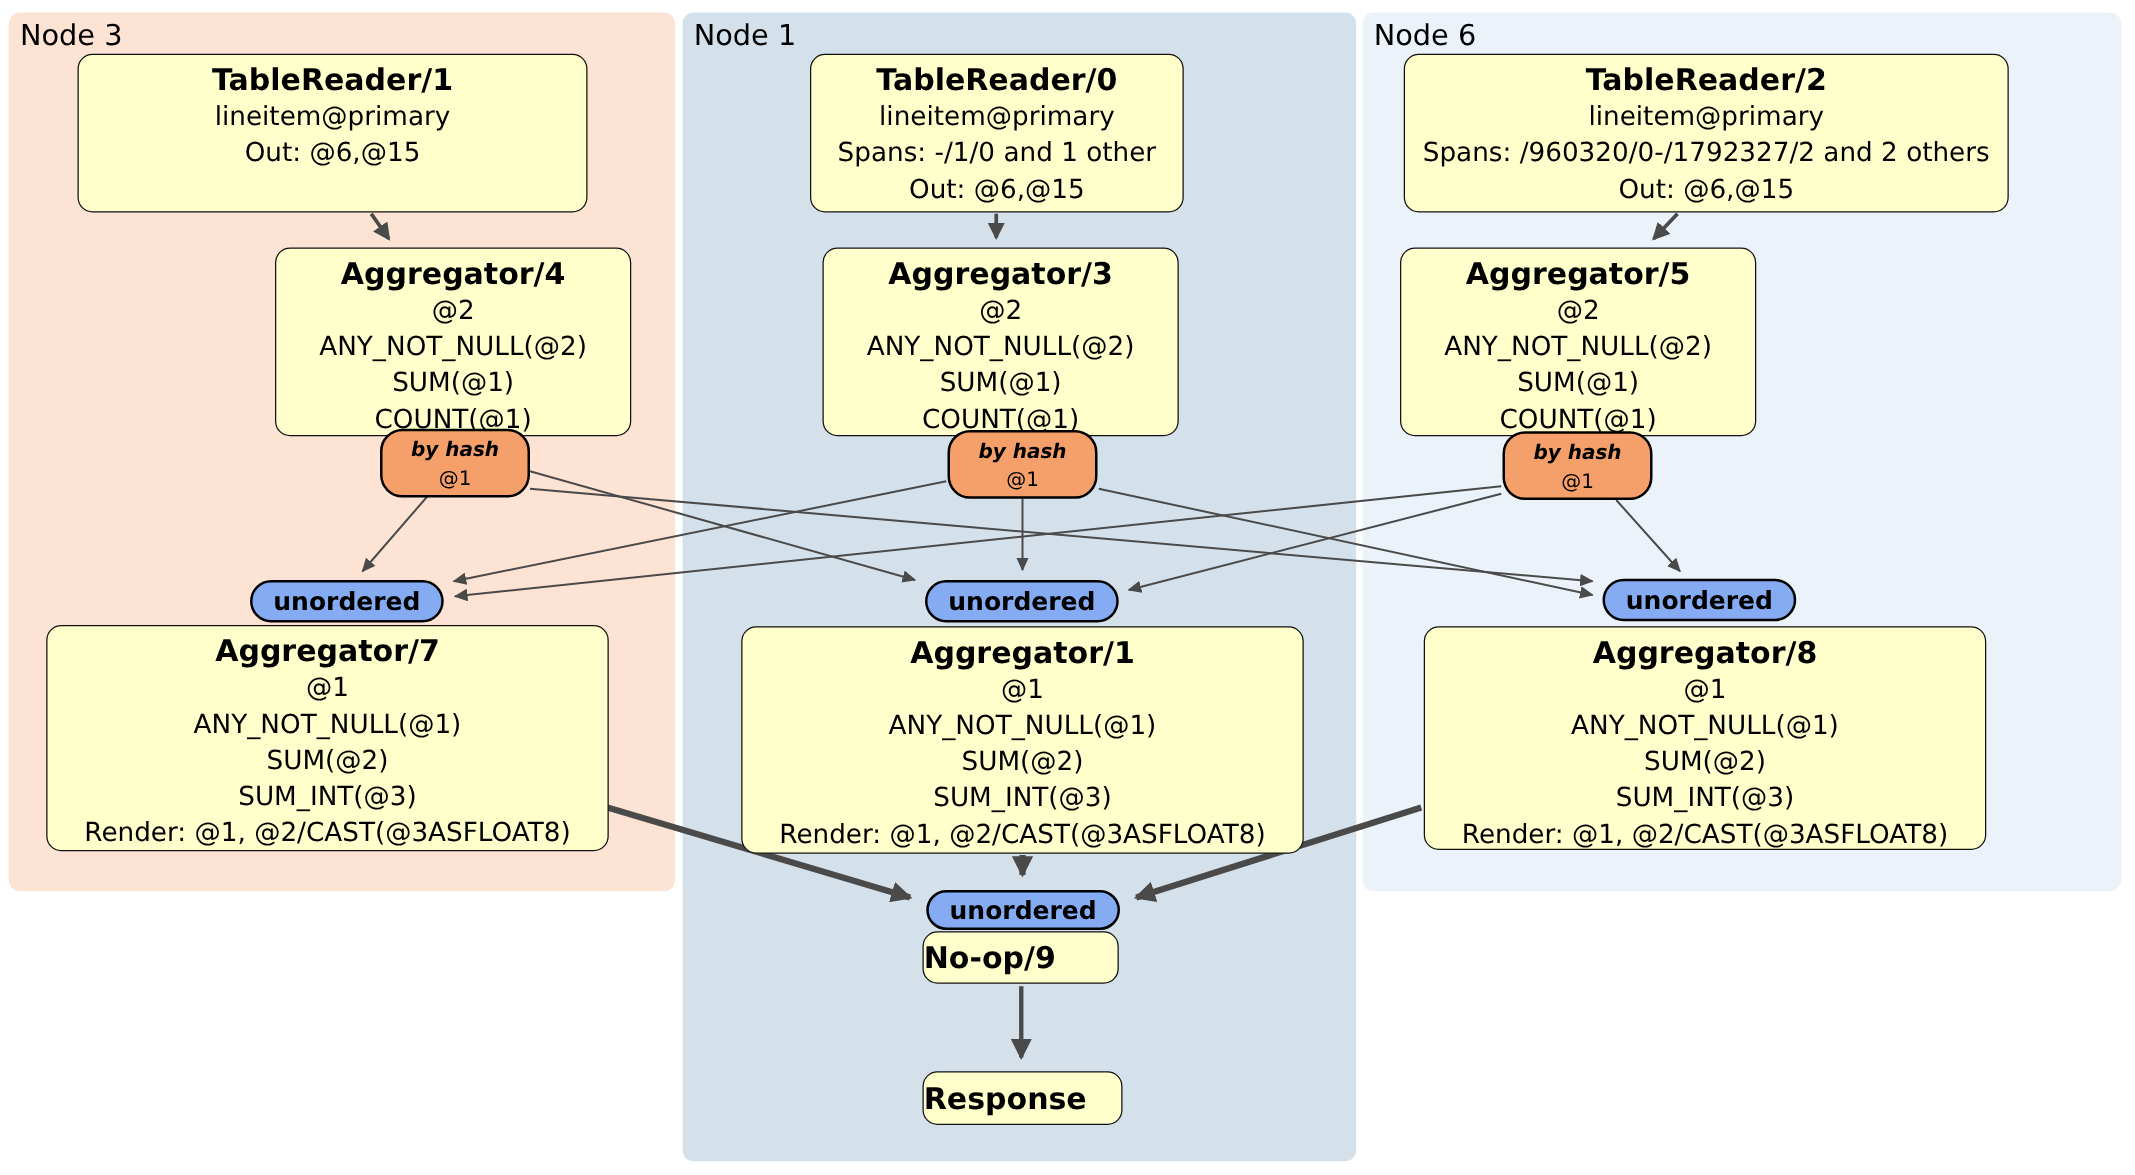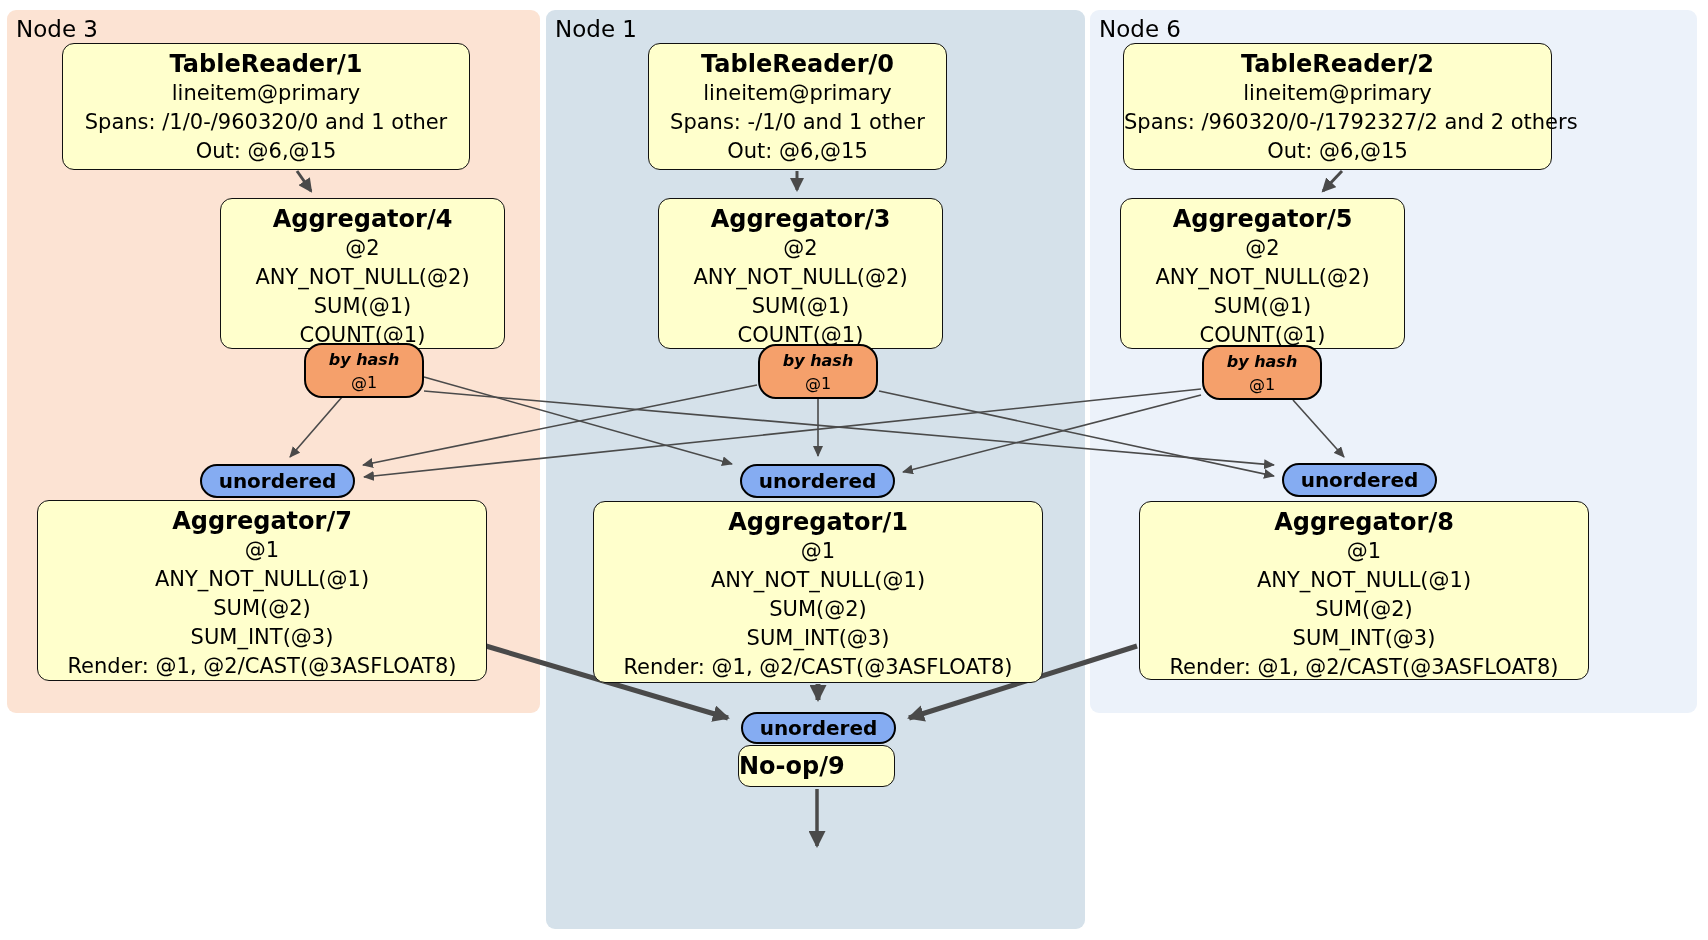--- a/index.html
+++ b/index.html
@@ -79,30 +79,29 @@
     <path class="e-heavy" d="M486,646 L728,718" marker-end="url(#ah-l)"></path>
     <path class="e-heavy" d="M818,684 L818,700" marker-end="url(#ah-l)"></path>
     <path class="e-heavy" d="M1137,646 L909,718" marker-end="url(#ah-l)"></path>
 
     <path class="e-med2" d="M817,789 L817,846" marker-end="url(#ah-l)"></path>
   </svg>
 
   <div class="proc" style="left:62px;top:43px;width:408px;height:127px">
     <div class="ptitle">TableReader/1</div>
     <div class="pline">lineitem@primary</div>
-    <div class="pline">Spans: /1/0-/960320/0 and 1 other</div>
     <div class="pline">Out: @6,@15</div>
   </div>
   <div class="proc" style="left:648px;top:43px;width:299px;height:127px">
     <div class="ptitle">TableReader/0</div>
     <div class="pline">lineitem@primary</div>
     <div class="pline">Spans: -/1/0 and 1 other</div>
     <div class="pline">Out: @6,@15</div>
   </div>
-  <div class="proc" style="left:1123px;top:43px;width:429px;height:127px">
+  <div class="proc" style="left:1123px;top:43px;width:484px;height:127px">
     <div class="ptitle">TableReader/2</div>
     <div class="pline">lineitem@primary</div>
     <div class="pline">Spans: /960320/0-/1792327/2 and 2 others</div>
     <div class="pline">Out: @6,@15</div>
   </div>
 
   <div class="proc" style="left:220px;top:198px;width:285px;height:151px">
     <div class="ptitle">Aggregator/4</div>
     <div class="pline">@2</div>
     <div class="pline">ANY_NOT_NULL(@2)</div>
@@ -163,14 +162,17 @@
     <div class="pline">ANY_NOT_NULL(@1)</div>
     <div class="pline">SUM(@2)</div>
     <div class="pline">SUM_INT(@3)</div>
     <div class="pline">Render: @1, @2/CAST(@3ASFLOAT8)</div>
   </div>
 
   <div class="pill-stream" style="left:741px;top:712px;width:155px;height:32px">unordered</div>
   <div class="proc terminal" style="left:738px;top:745px;width:157px;height:42px">
     <div class="ptitle">No-op/9</div>
   </div>
+  <div class="proc terminal" style="left:738px;top:857px;width:160px;height:43px">
+    <div class="ptitle">Response</div>
+  </div>
 
 </div>
 
 </body></html>

